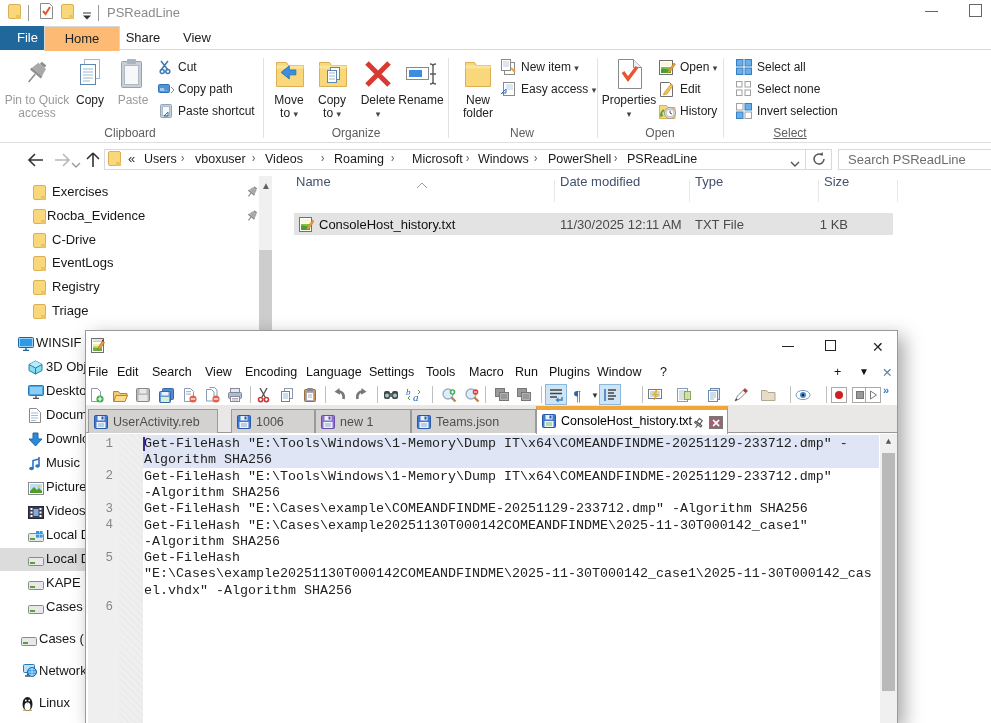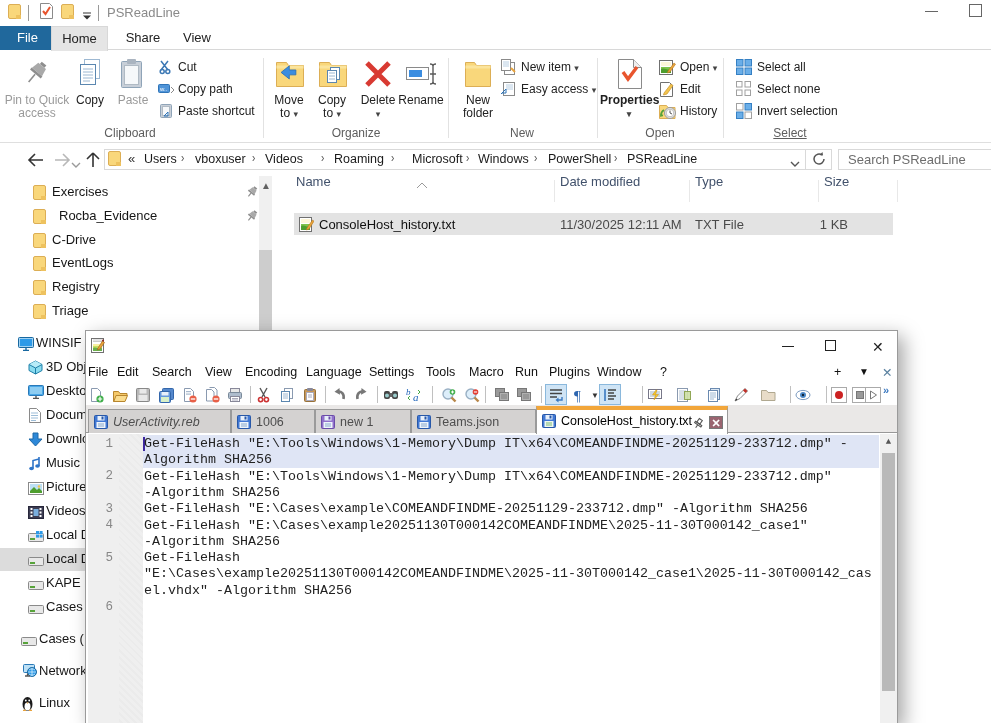--- a/index.html
+++ b/index.html
@@ -7,21 +7,21 @@
 body{font-family:"Liberation Sans",sans-serif;background:#fff;position:relative;font-size:13px;color:#1a1a1a;}
 .abs{position:absolute;}
 
 #titlebar{left:0;top:0;width:991px;height:26px;background:#fff;}
 .qsep{width:1px;height:16px;background:#999;top:5px;}
 #title-text{left:107px;top:5px;color:#8a8a8a;font-size:13px;}
 
 #tabrow{left:0;top:26px;width:991px;height:24px;background:#fff;border-bottom:1px solid #d8d8d8;}
 #filetab{left:0;top:26px;width:55px;height:24px;background:#20689c;color:#fff;text-align:center;line-height:24px;font-size:13px;z-index:3;}
 .rtab{top:26px;height:24px;line-height:24px;font-size:13px;color:#222;text-align:center;z-index:3;}
-#hometab{left:51px;width:57px;background:#e5e5e5;border:1px solid #d8d8d8;border-bottom:none;height:25px;}
+#hometab{left:44px;width:76px;background:#fdba74;border:1px solid #d8d8d8;border-bottom:none;height:25px;}
 
 #ribbon{left:0;top:50px;width:991px;height:93px;background:#fff;border-bottom:1px solid #dfdfdf;}
 .gsep{width:1px;top:58px;height:80px;background:#e2e2e2;}
 .glabel{top:126px;height:14px;font-size:12px;color:#5d5d5d;text-align:center;}
 .biglab{font-size:12px;color:#222;text-align:center;line-height:13px;top:94px;}
 .gray{color:#9a9a9a;}
 .slab{font-size:12px;color:#222;height:16px;line-height:16px;}
 .dar{font-size:9px;color:#444;}
 
 #addrrow{left:0;top:143px;width:991px;height:33px;background:#fff;}
@@ -184,21 +184,21 @@
     </svg></div>
 <div class="abs slab" style="left:521px;top:81px;">Easy access <span class="dar">▾</span></div>
 <div class="abs gsep" style="left:597px;"></div>
 <div class="abs glabel" style="left:452px;width:140px;">New</div>
 
 <div class="abs" style="left:616px;top:58px;"><svg width="28" height="32">
       <path d="M2.5 1.5h15l8 8v21h-23z" fill="#fff" stroke="#8a8a8a"></path>
       <path d="M17.5 1.5v8h8" fill="#eee" stroke="#8a8a8a"></path>
       <path d="M7 14l5 7 9-12" stroke="#e8552e" stroke-width="3.4" fill="none"></path>
     </svg></div>
-<div class="abs biglab" style="left:600px;top:94px;width:58px;font-weight:bold;">Properties<br><span class="dar">▾</span></div>
+<div class="abs biglab" style="left:600px;top:94px;width:58px;">Properties<br><span class="dar">▾</span></div>
 <div class="abs" style="left:658px;top:59px;"><svg width="18" height="17">
       <rect x="1.5" y="1.5" width="13" height="14" fill="#fff" stroke="#707070"></rect>
       <rect x="3" y="3" width="10" height="4" fill="#fdf6d8"></rect>
       <path d="M3 8h10v6H3z" fill="#7ec24a"></path>
       <path d="M3 10c3-2 7 2 10 0v4H3z" fill="#4e9e2e"></path>
       <path d="M10 12L16 4l1.5 1.2L12 13l-2.5 1z" fill="#e8a33d" stroke="#b87818" stroke-width="0.6"></path>
     </svg></div>
 <div class="abs slab" style="left:680px;top:59px;">Open <span class="dar">▾</span></div>
 <div class="abs" style="left:658px;top:81px;"><svg width="18" height="17">
       <path d="M2.5 1.5h9l3 3v11h-12z" fill="#fff" stroke="#707070"></path>
@@ -296,21 +296,21 @@
         <g transform="rotate(40 7 7)">
           <rect x="5.2" y="1" width="3.6" height="2" fill="#8e8e8e"></rect>
           <path d="M4.4 3h5.2l0.8 4H3.6z" fill="#a9a9a9"></path>
           <rect x="3" y="7" width="8" height="1.6" fill="#8e8e8e"></rect>
           <path d="M7 8.6v4" stroke="#8e8e8e" stroke-width="1.2"></path>
         </g>
       </svg></span></div>
 <div class="abs navitem" style="left:33px;top:204px;width:226px;"><span class="ic"><svg width="13" height="15">
         <rect x="0.5" y="0.5" width="12" height="14" rx="1.5" fill="#f9d77b" stroke="#dcae55"></rect>
         <path d="M8 11h5v4H8z" fill="#eec25f"></path>
-      </svg></span><span style="padding-left:26px;">Rocba_Evidence</span><span class="ic" style="left:212px;top:3px;"><svg width="14" height="14">
+      </svg></span><span style="padding-left:14px;">Rocba_Evidence</span><span class="ic" style="left:212px;top:3px;"><svg width="14" height="14">
         <g transform="rotate(40 7 7)">
           <rect x="5.2" y="1" width="3.6" height="2" fill="#8e8e8e"></rect>
           <path d="M4.4 3h5.2l0.8 4H3.6z" fill="#a9a9a9"></path>
           <rect x="3" y="7" width="8" height="1.6" fill="#8e8e8e"></rect>
           <path d="M7 8.6v4" stroke="#8e8e8e" stroke-width="1.2"></path>
         </g>
       </svg></span></div>
 <div class="abs navitem" style="left:33px;top:228px;"><span class="ic"><svg width="13" height="15">
         <rect x="0.5" y="0.5" width="12" height="14" rx="1.5" fill="#f9d77b" stroke="#dcae55"></rect>
         <path d="M8 11h5v4H8z" fill="#eec25f"></path>
@@ -632,21 +632,21 @@
           <rect x="0.5" y="0.5" width="15" height="15" fill="#fff" stroke="#aaa"></rect>
           <rect x="4.5" y="4.5" width="7" height="7" fill="#999" stroke="#777"></rect>
         </svg></span>
       <span class="tbi" style="left:779px;"><svg width="16" height="16">
           <rect x="0.5" y="0.5" width="15" height="15" fill="#fff" stroke="#aaa"></rect>
           <path d="M5.5 4l6 4-6 4z" fill="#fff" stroke="#777"></path>
         </svg></span>
       <span class="abs" style="left:797px;top:1px;font-size:11px;color:#3a78c0;font-weight:bold;">»</span>
     </div>
  <div class="abs" id="npp-tabs"></div>
- <div class="abs tab" style="left:2px;width:143px;font-style:italic;">
+ <div class="abs tab" style="left:2px;width:130px;">
       <svg class="abs" style="left:5px;top:5px;" width="14" height="14">
         <rect x="0.5" y="0.5" width="13" height="13" rx="1" fill="#4178d4" stroke="#2858a8"></rect>
         <rect x="3.5" y="1" width="7" height="4.5" fill="#e8f0fa"></rect>
         <rect x="7.5" y="1.5" width="2" height="3" fill="#2858a8"></rect>
         <rect x="2.5" y="7" width="9" height="6" fill="#eef4fb"></rect>
         <path d="M4 9h6M4 11h6" stroke="#88a8cc" fill="none"></path>
       </svg>
       <span class="tlab">UserActivity.reb</span>
     </div>
  <div class="abs tab" style="left:145px;width:84px;">

